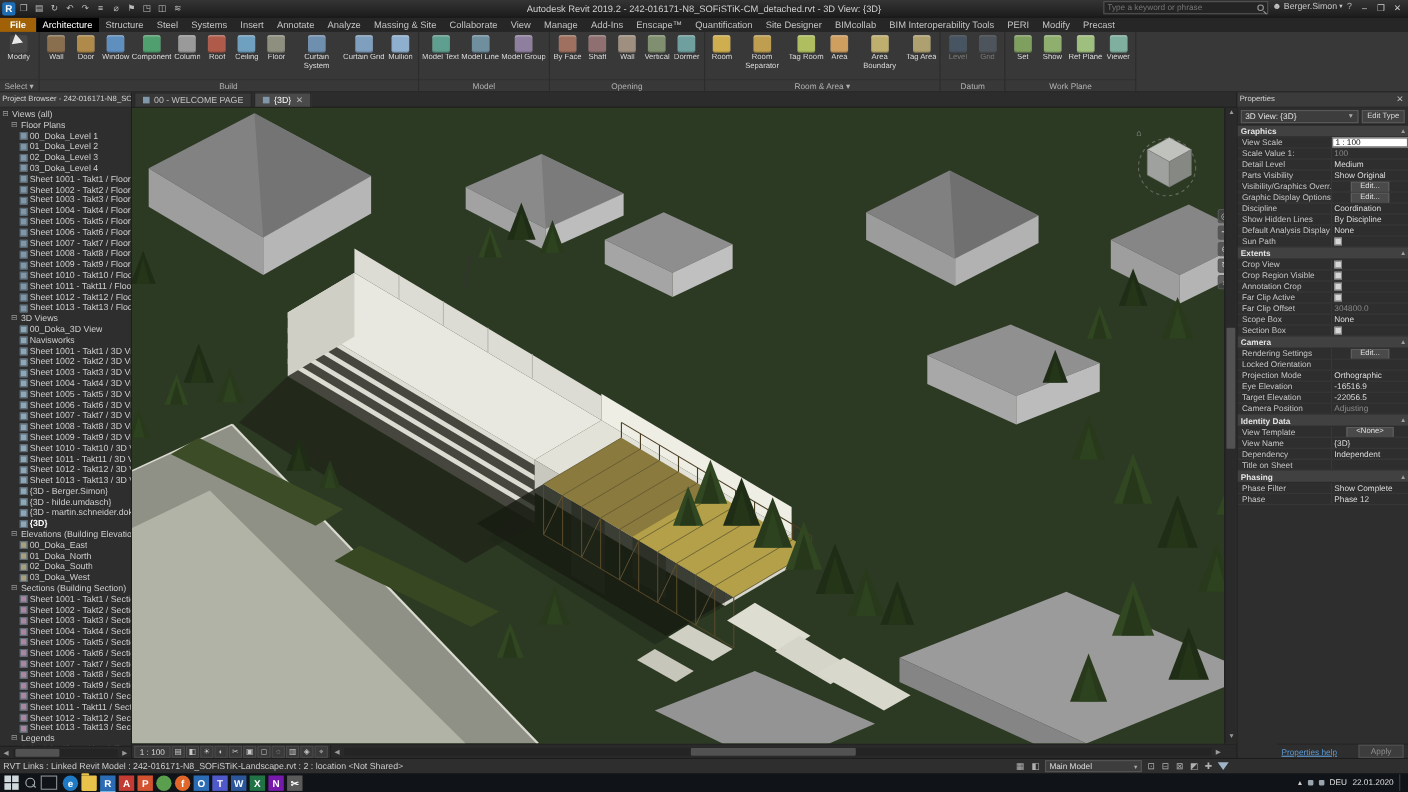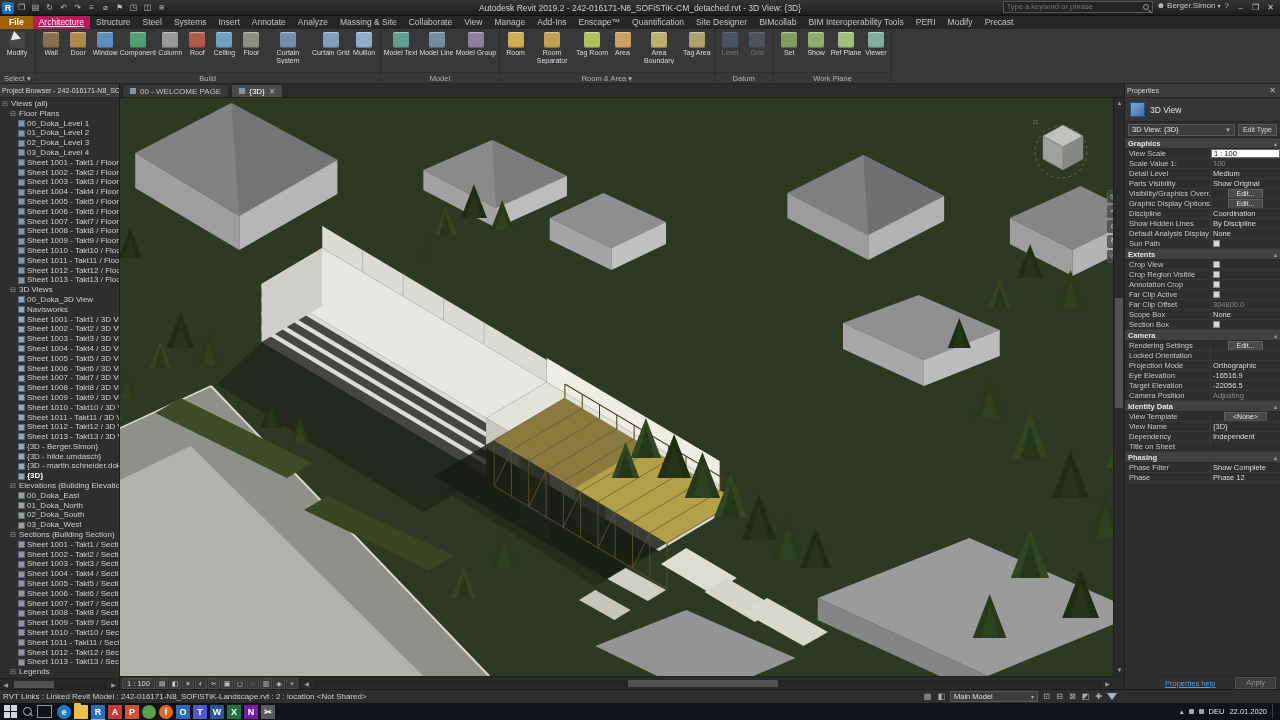--- a/index.html
+++ b/index.html
@@ -18,21 +18,21 @@
   .search-glyph { width:6px; height:6px; border:1px solid #999; border-radius:50%; position:relative; margin-left:2px; }
   .search-glyph::after { content:""; position:absolute; width:4px; height:1px; background:#999; transform:rotate(45deg); left:4px; top:6px; }
   .tb-user { display:flex; align-items:center; gap:2px; font-size:8px; color:#c8c8c8; }
   .winbtns { display:flex; }
   .winbtns span { width:15px; text-align:center; font-size:8px; color:#cfcfcf; line-height:14px; }
 
   
   .ribbontabs { height:13px; background:#262626; display:flex; align-items:stretch; overflow:hidden; }
   .rtab { padding:0 6px; font-size:8.5px; line-height:13px; color:#c4c4c4; white-space:nowrap; }
   .rtab.file { background:#a16207; color:#fff; font-weight:bold; padding:0 9px; }
-  .rtab.active { background:#be185d; color:#ffffff;text-decoration:underline; }
+  .rtab.active { background:#000000; color:#ffffff; }
 
   
   .ribbon { height:55px; background:#383838; display:flex; align-items:stretch; border-bottom:1px solid #242424; overflow:hidden; }
   .rgroup { display:flex; flex-direction:column; border-right:1px solid #2c2c2c; }
   .rtools { flex:1; display:flex; align-items:flex-start; padding:1px 2px 0; }
   .rtool { display:flex; flex-direction:column; align-items:center; min-width:27px; max-width:46px; padding:0 1px; cursor:default; }
   .rtool.big { min-width:30px; }
   .rtool.disabled { opacity:.4; }
   .ricon { width:16px; height:16px; border-radius:2px; margin:2px 0 1px; box-shadow:inset 0 1px 1px rgba(255,255,255,.45), inset 0 -1px 1px rgba(0,0,0,.35); }
   .ricon.arrow { background:#464646 !important; position:relative; box-shadow:none; }
@@ -270,20 +270,45 @@
         <div class="rtool">
           <div class="ricon" style="background: rgb(111, 143, 159);"></div>
           <div class="tlabel">Model Line</div>
         </div>
         <div class="rtool">
           <div class="ricon" style="background: rgb(143, 127, 159);"></div>
           <div class="tlabel">Model Group</div>
         </div>
       </div>
       <div class="rgrouplabel">Model</div>
+    </div>
+    <div class="rgroup">
+      <div class="rtools">
+        <div class="rtool">
+          <div class="ricon" style="background: rgb(159, 111, 95);"></div>
+          <div class="tlabel">By Face</div>
+        </div>
+        <div class="rtool">
+          <div class="ricon" style="background: rgb(143, 111, 111);"></div>
+          <div class="tlabel">Shaft</div>
+        </div>
+        <div class="rtool">
+          <div class="ricon" style="background: rgb(159, 143, 127);"></div>
+          <div class="tlabel">Wall</div>
+        </div>
+        <div class="rtool">
+          <div class="ricon" style="background: rgb(127, 143, 111);"></div>
+          <div class="tlabel">Vertical</div>
+        </div>
+        <div class="rtool">
+          <div class="ricon" style="background: rgb(111, 159, 159);"></div>
+          <div class="tlabel">Dormer</div>
+        </div>
+      </div>
+      <div class="rgrouplabel">Opening</div>
     </div>
     <div class="rgroup">
       <div class="rtools">
         <div class="rtool">
           <div class="ricon" style="background: rgb(207, 174, 79);"></div>
           <div class="tlabel">Room</div>
         </div>
         <div class="rtool">
           <div class="ricon" style="background: rgb(191, 159, 79);"></div>
           <div class="tlabel">Room Separator</div>
@@ -853,24 +878,20 @@
       </div>
       <div class="corner"></div>
     </div>
   </div>
 
   <div class="propspanel">
     <div class="panelhead">
       <span>Properties</span>
       <span class="ph-close">✕</span>
     </div>
-    <div class="ptypesel">
-      <div class="ptypeico"></div>
-      <span class="ptypetxt">3D View</span>
-    </div>
     <div class="pcomborow">
       <div class="pcombo">
         <span>3D View: {3D}</span>
         <span class="caret">▼</span>
       </div>
       <div class="edittype">
         <span>Edit Type</span>
       </div>
     </div>
     <div class="pgrid">

